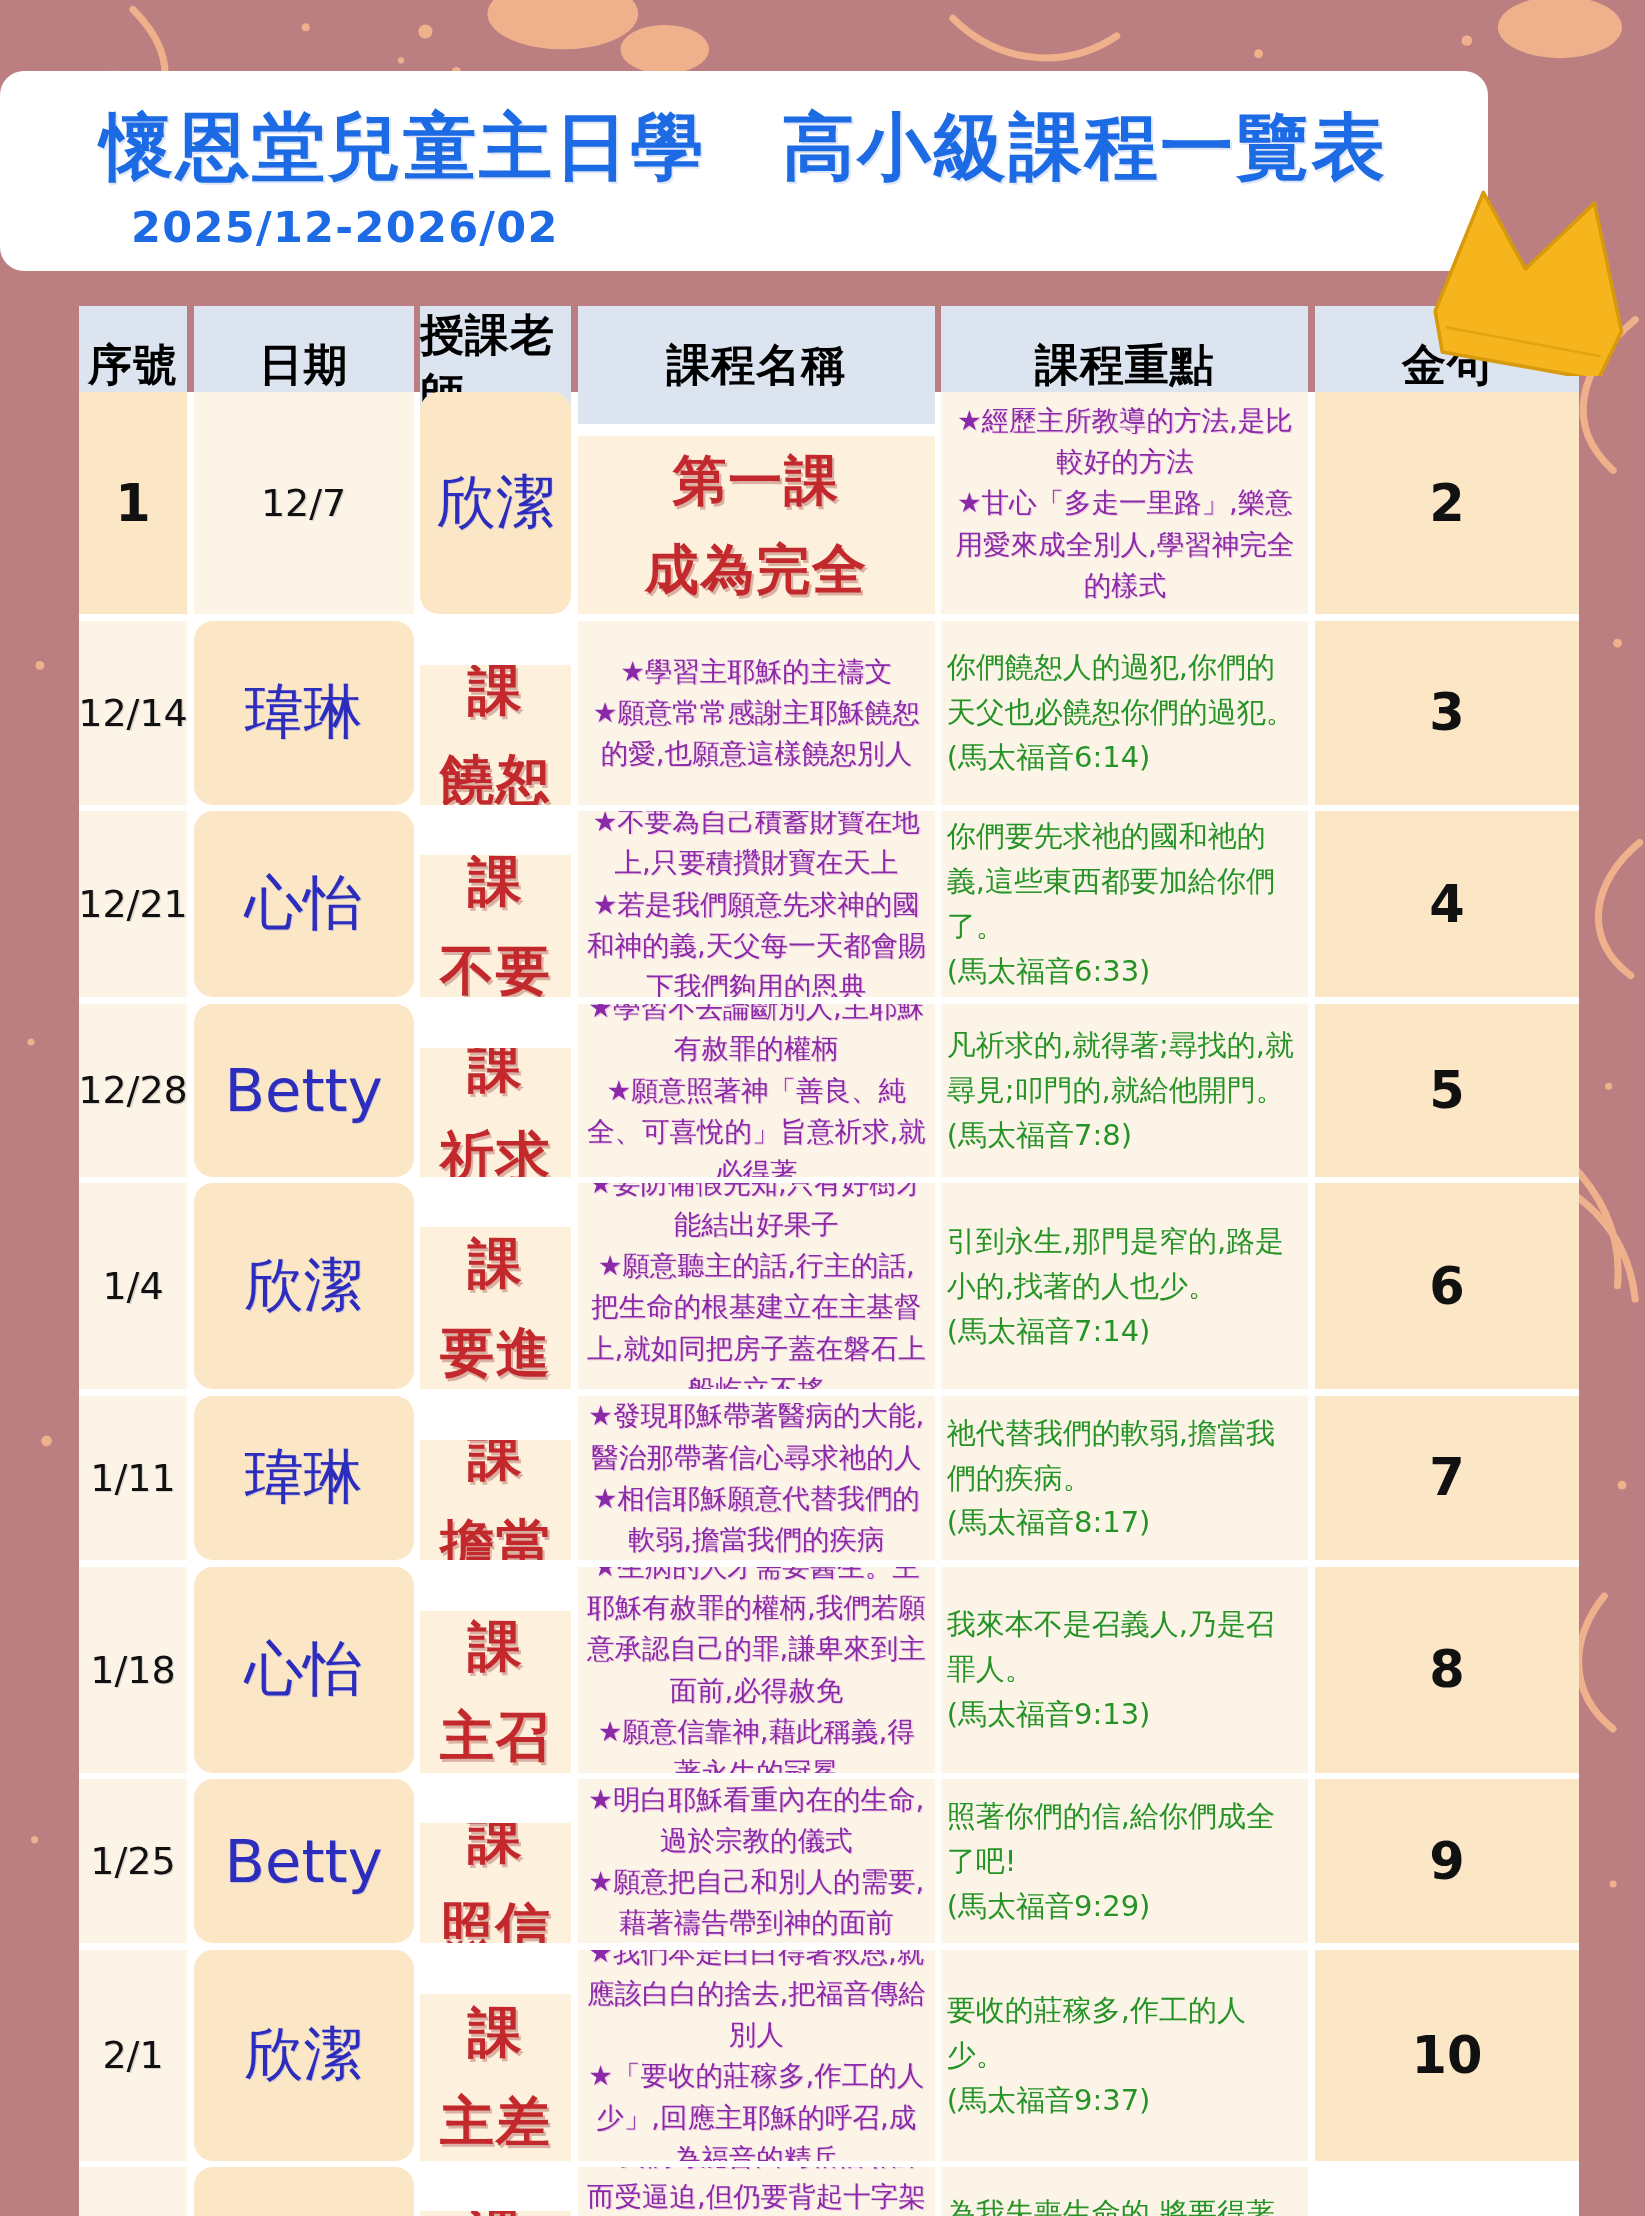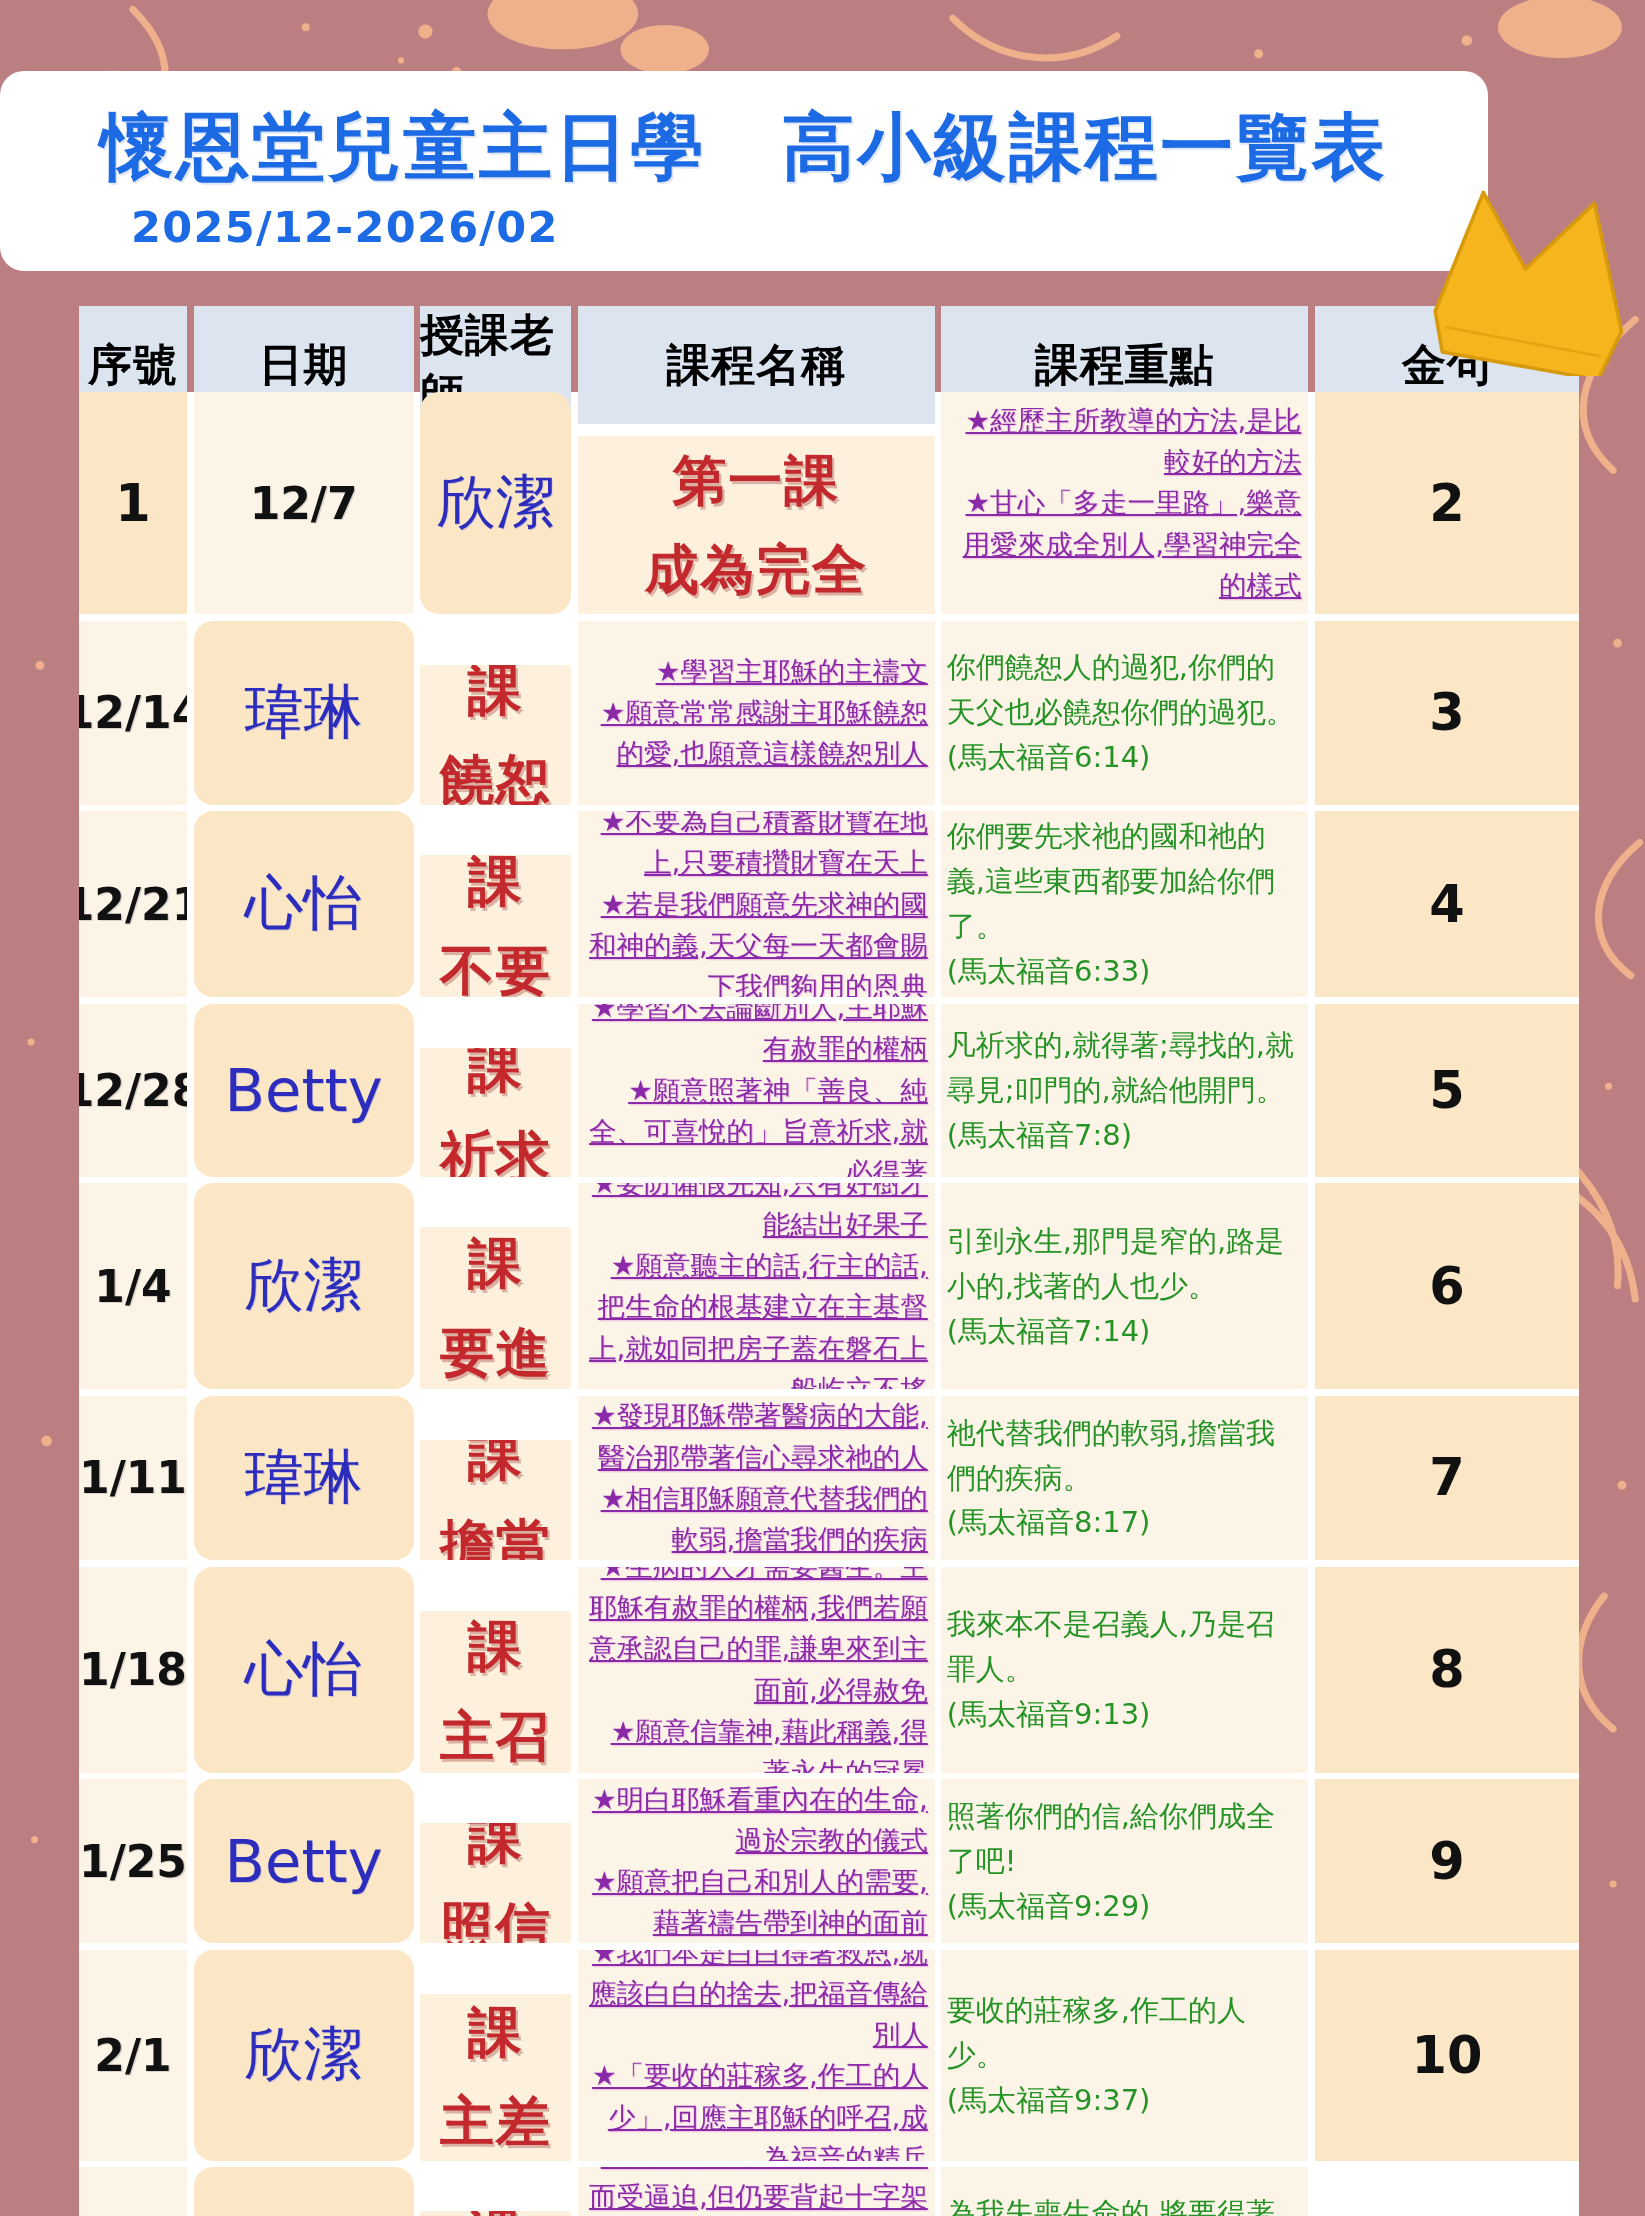--- a/index.html
+++ b/index.html
@@ -24,24 +24,24 @@
   .hgrid,.bgrid,.r12grid{display:grid;grid-template-columns:108px 220px 151px 357px 367px 264px;column-gap:6.6px;}
   .hgrid{height:66px;margin-bottom:20px;}
   .hcell{background:var(--header-bg);display:flex;align-items:center;justify-content:center;font-size:44px;font-weight:bold;color:#000;letter-spacing:0.9px;}
   .bgrid{background:var(--white);row-gap:6.6px;grid-template-rows:222px 184px 186px 173px 206px 164px 206px 164px 211px 182px 171px;}
 
   .cell{display:flex;align-items:center;justify-content:center;overflow:hidden;}
   .cbg1{background:var(--cell-peach);}
   .cbg2{background:var(--cell-light);}
   .cbg4{background:var(--cell-cream);margin-top:44px;}
   .col-num{font-size:51px;font-weight:bold;color:var(--date-black);}
-  .col-date{font-size:44px;font-weight:bold;color:var(--date-black);text-shadow:1.3px 1.3px 0 rgba(150,150,150,.35);}
+  .col-date{font-size:38px;font-weight:normal;color:var(--date-black);text-shadow:1.3px 1.3px 0 rgba(150,150,150,.35);}
   .col-teacher{font-size:59px;color:var(--teacher-blue);text-shadow:0.9px 0.9px 0 rgba(140,140,220,.4);border-radius:19px;}
   .col-course{font-size:54px;font-weight:bold;color:var(--course-red);white-space:pre-line;text-align:center;line-height:1.65;letter-spacing:1.8px;text-shadow:2.2px 2.7px 0 rgba(140,30,30,.3);}
-  .col-points{font-size:27.5px;color:var(--points-purple);white-space:pre-line;line-height:1.5;justify-content:flex-start;text-align:right;padding:6.2px 7px;text-shadow:1.3px 1.3px 0 rgba(230,165,220,.55);text-decoration:underline;}
+  .col-points{font-size:27.5px;color:var(--points-purple);white-space:pre-line;line-height:1.5;justify-content:flex-start;text-align:center;padding:6.2px 7px;text-shadow:1.3px 1.3px 0 rgba(230,165,220,.55);}
   .col-verse{font-size:29px;color:var(--verse-green);white-space:pre-line;line-height:1.55;justify-content:flex-start;text-align:left;padding:6.2px 5.3px;}
 </style>
 </head>
 <body>
 
 <div class="page">
 
   <svg class="bg-svg" width="1645" height="2770" viewBox="0 0 3712 6248">
     <g style="stroke:var(--pattern);fill:none" stroke-width="16" stroke-linecap="round">
       <path d="M-40,260 C180,120 420,140 560,300"></path>

